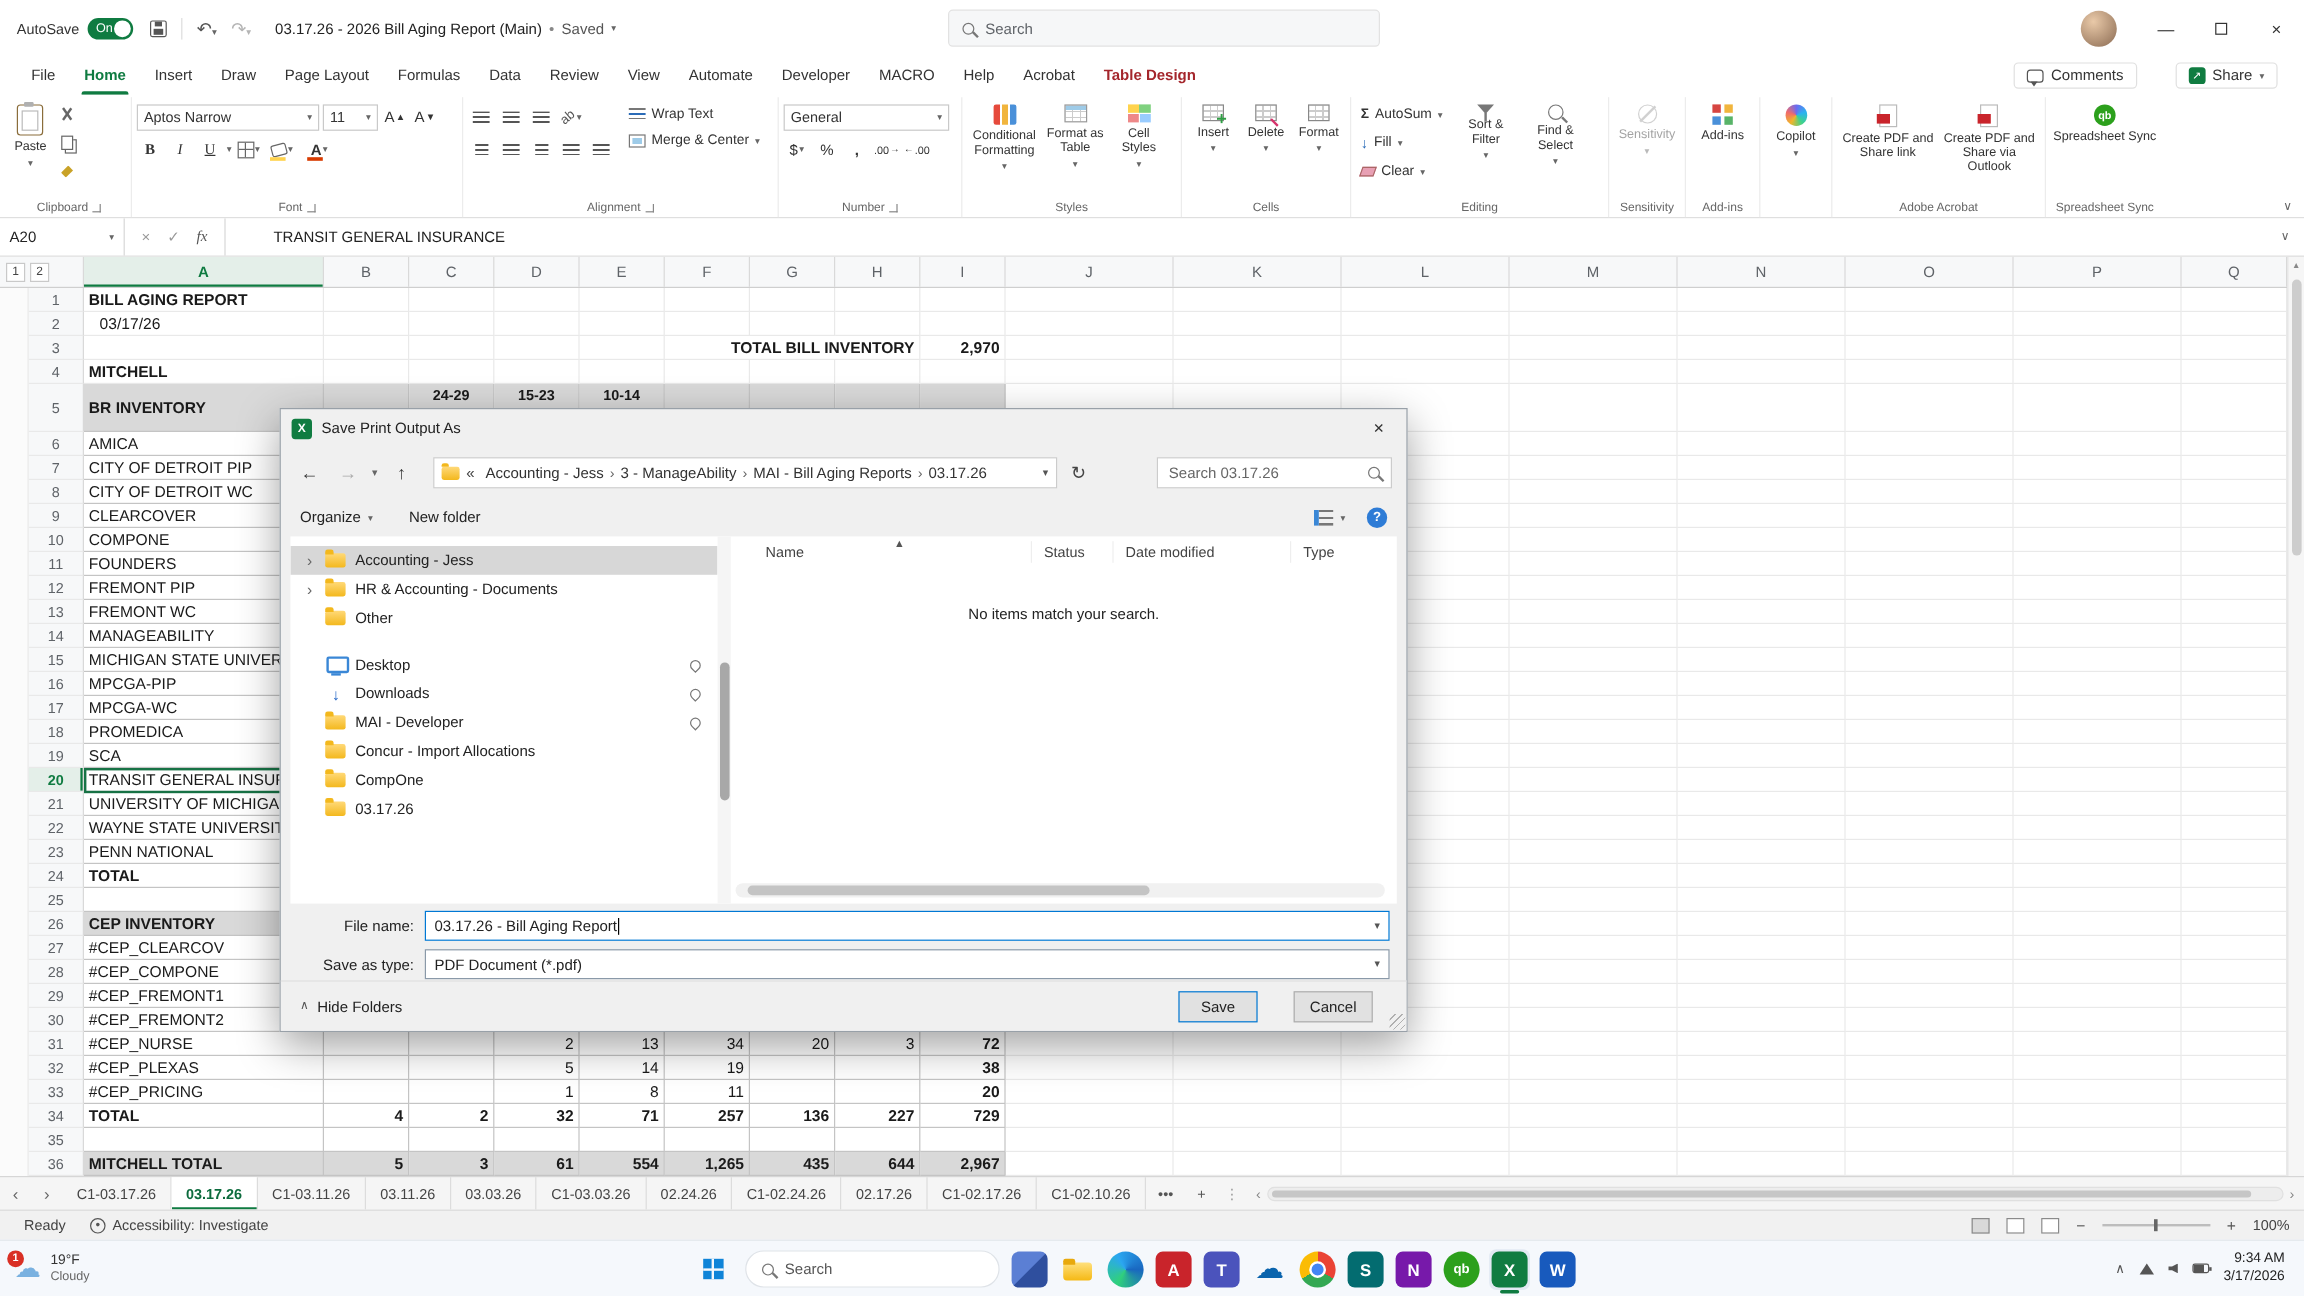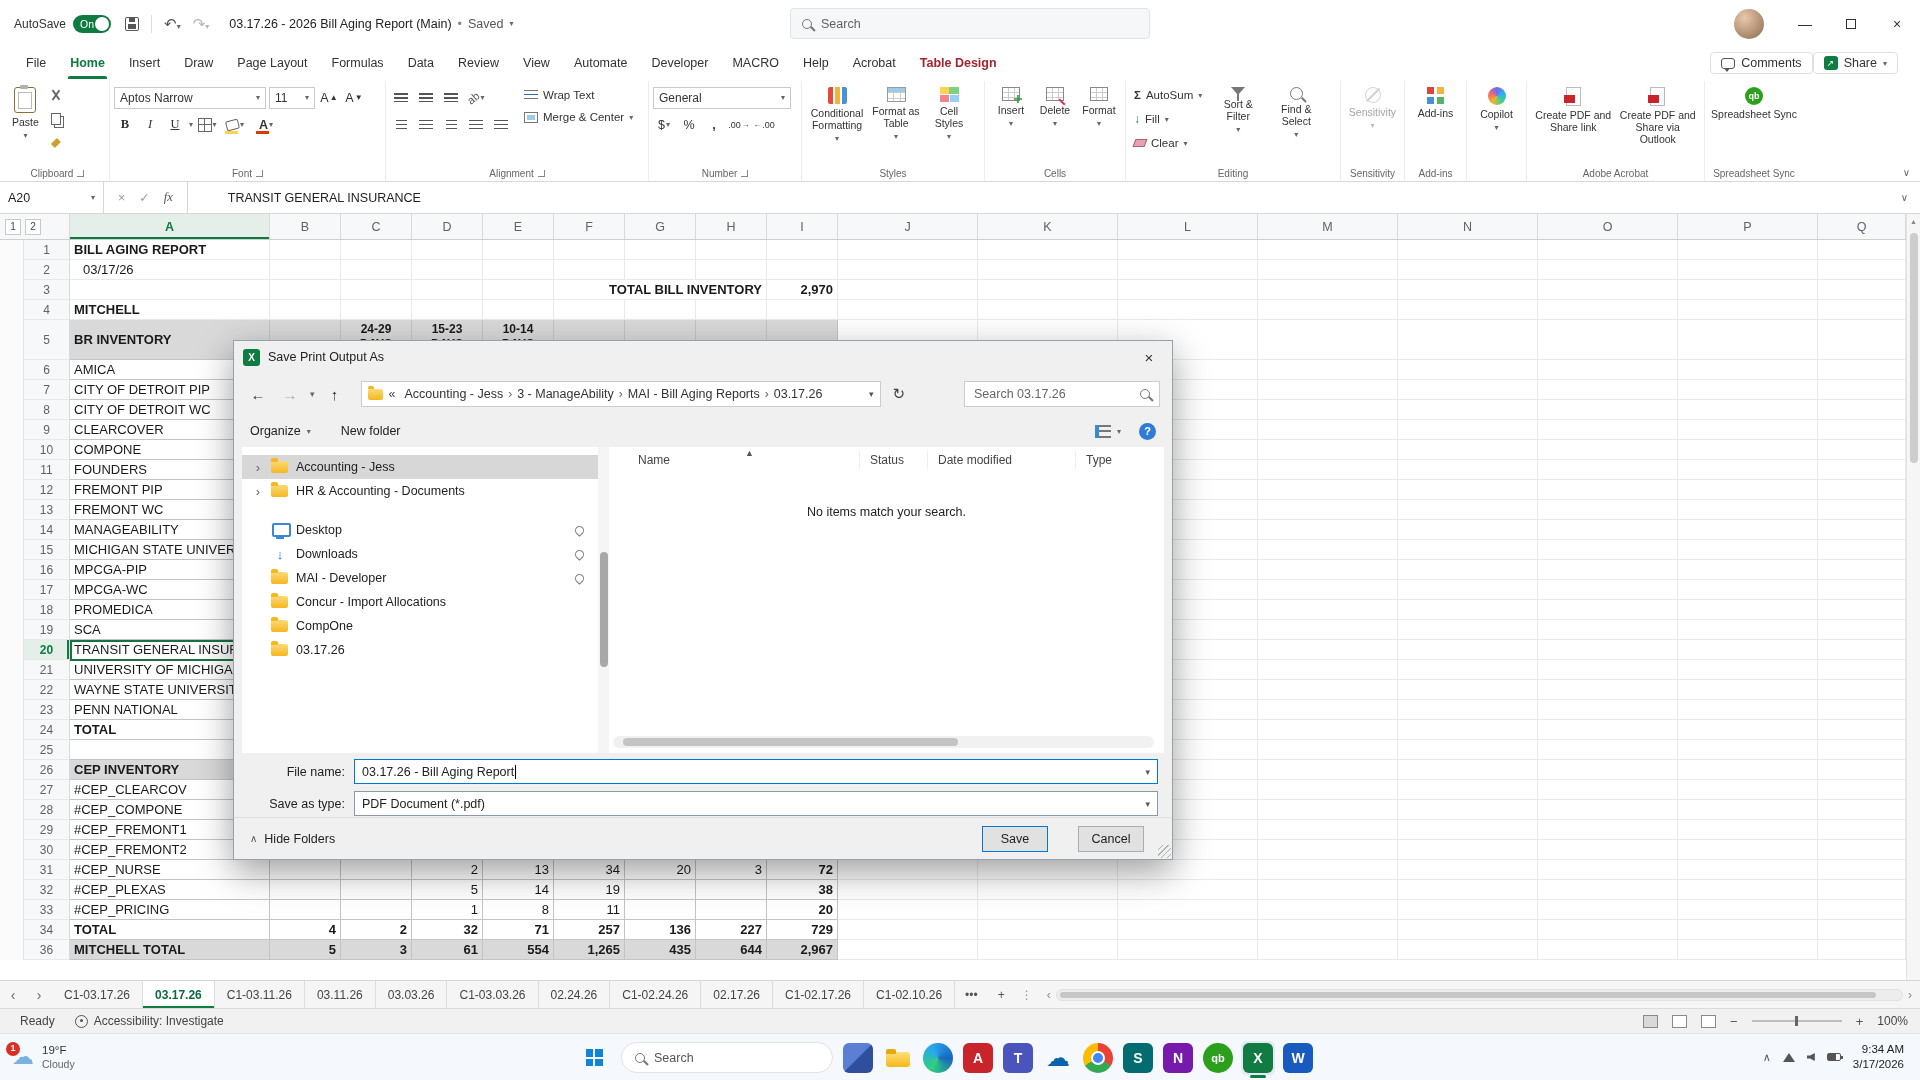--- a/index.html
+++ b/index.html
@@ -28,21 +28,21 @@
 .wbtn{width:46px;height:100%;display:flex;align-items:center;justify-content:center;color:#333;font-size:14px}
 .maxbox{width:10px;height:10px;border:1.3px solid #333}
 
 
 .tabsrow{position:absolute;top:47px;left:0;right:0;height:32px;background:#fff;display:flex;align-items:center;padding-left:14px;font-size:12.5px;color:#333}
 #rtabs{display:flex;height:100%}
 .rtab{padding:0 12px;height:100%;display:flex;align-items:center;position:relative;white-space:nowrap}
 .rtab.active{color:#0f7b41;font-weight:700}
 .rtab.active::after{content:"";position:absolute;left:10px;right:10px;bottom:0;height:3px;background:#0f7b41;border-radius:2px 2px 0 0}
 .rtab.ctx{color:#a4262c;font-weight:600}
-.tr-right{margin-left:auto;display:flex;align-items:center;gap:0;padding-right:22px}
+.tr-right{margin-left:auto;display:flex;align-items:center;gap:32px;padding-right:22px}
 .trbtn{display:flex;align-items:center;gap:6px;border:1px solid #e0e0e0;border-radius:4px;padding:3px 10px;font-size:12.5px;color:#333}
 .ico-comment{width:14px;height:11px;border:1.5px solid #555;border-radius:3px;position:relative}
 .ico-comment::after{content:"";position:absolute;left:2px;bottom:-4px;border-left:3px solid transparent;border-right:3px solid transparent;border-top:4px solid #555}
 .ico-share{width:14px;height:14px;border-radius:3px;background:#107C41;color:#fff;font-size:9px;display:flex;align-items:center;justify-content:center}
 
 
 .ribbon{position:absolute;top:79px;left:0;right:0;height:103px;background:#fff;border-bottom:1px solid #d8d8d8;display:flex;align-items:stretch;padding:2px 4px 0 6px}
 .rgroup{position:relative;border-right:1px solid #ececec;padding:3px 4px 16px;flex:0 0 auto}
 .rg-label{position:absolute;left:0;right:0;bottom:2px;text-align:center;font-size:10px;color:#666;display:flex;justify-content:center;gap:4px;align-items:center}
 .lnch{width:7px;height:7px;border-right:1.3px solid #888;border-bottom:1.3px solid #888}
@@ -1375,20 +1375,41 @@
           <div class="cell" style="flex: 0 0 140px;"></div>
           <div class="cell" style="flex: 0 0 140px;"></div>
           <div class="cell" style="flex: 0 0 140px;"></div>
           <div class="cell" style="flex: 0 0 140px;"></div>
           <div class="cell" style="flex: 0 0 140px;"></div>
           <div class="cell" style="flex: 0 0 140px;"></div>
           <div class="cell" style="flex: 0 0 88px;"></div>
         </div>
         <div class="grow" style="height: 20px;">
           <div class="outl"></div>
+          <div class="rh">35</div>
+          <div class="cell tbl" style="flex: 0 0 200px;"></div>
+          <div class="cell tbl" style="flex: 0 0 71px;"></div>
+          <div class="cell tbl" style="flex: 0 0 71px;"></div>
+          <div class="cell tbl" style="flex: 0 0 71px;"></div>
+          <div class="cell tbl" style="flex: 0 0 71px;"></div>
+          <div class="cell tbl" style="flex: 0 0 71px;"></div>
+          <div class="cell tbl" style="flex: 0 0 71px;"></div>
+          <div class="cell tbl" style="flex: 0 0 71px;"></div>
+          <div class="cell tbl" style="flex: 0 0 71px;"></div>
+          <div class="cell" style="flex: 0 0 140px;"></div>
+          <div class="cell" style="flex: 0 0 140px;"></div>
+          <div class="cell" style="flex: 0 0 140px;"></div>
+          <div class="cell" style="flex: 0 0 140px;"></div>
+          <div class="cell" style="flex: 0 0 140px;"></div>
+          <div class="cell" style="flex: 0 0 140px;"></div>
+          <div class="cell" style="flex: 0 0 140px;"></div>
+          <div class="cell" style="flex: 0 0 88px;"></div>
+        </div>
+        <div class="grow" style="height: 20px;">
+          <div class="outl"></div>
           <div class="rh">36</div>
           <div class="cell tbl gray b" style="flex: 0 0 200px;">MITCHELL TOTAL</div>
           <div class="cell tbl gray b r" style="flex: 0 0 71px;">5</div>
           <div class="cell tbl gray b r" style="flex: 0 0 71px;">3</div>
           <div class="cell tbl gray b r" style="flex: 0 0 71px;">61</div>
           <div class="cell tbl gray b r" style="flex: 0 0 71px;">554</div>
           <div class="cell tbl gray b r" style="flex: 0 0 71px;">1,265</div>
           <div class="cell tbl gray b r" style="flex: 0 0 71px;">435</div>
           <div class="cell tbl gray b r" style="flex: 0 0 71px;">644</div>
           <div class="cell tbl gray b r" style="flex: 0 0 71px;">2,967</div>
@@ -1511,20 +1532,25 @@
           <div class="titem sel">
             <span class="chev">›</span>
             <span class="fi fi-folder"></span>
             <span class="tlabel">Accounting - Jess</span>
           </div>
           <div class="titem">
             <span class="chev">›</span>
             <span class="fi fi-folder"></span>
             <span class="tlabel">HR &amp; Accounting - Documents</span>
           </div>
+          <div class="titem">
+            <span class="chev"></span>
+            <span class="fi fi-folder"></span>
+            <span class="tlabel">Other</span>
+          </div>
           <div class="tgap"></div>
           <div class="titem">
             <span class="chev"></span>
             <span class="fi fi-desktop"></span>
             <span class="tlabel">Desktop</span>
             <span class="pin"></span>
           </div>
           <div class="titem">
             <span class="chev"></span>
             <span class="fi fi-download">↓</span>

